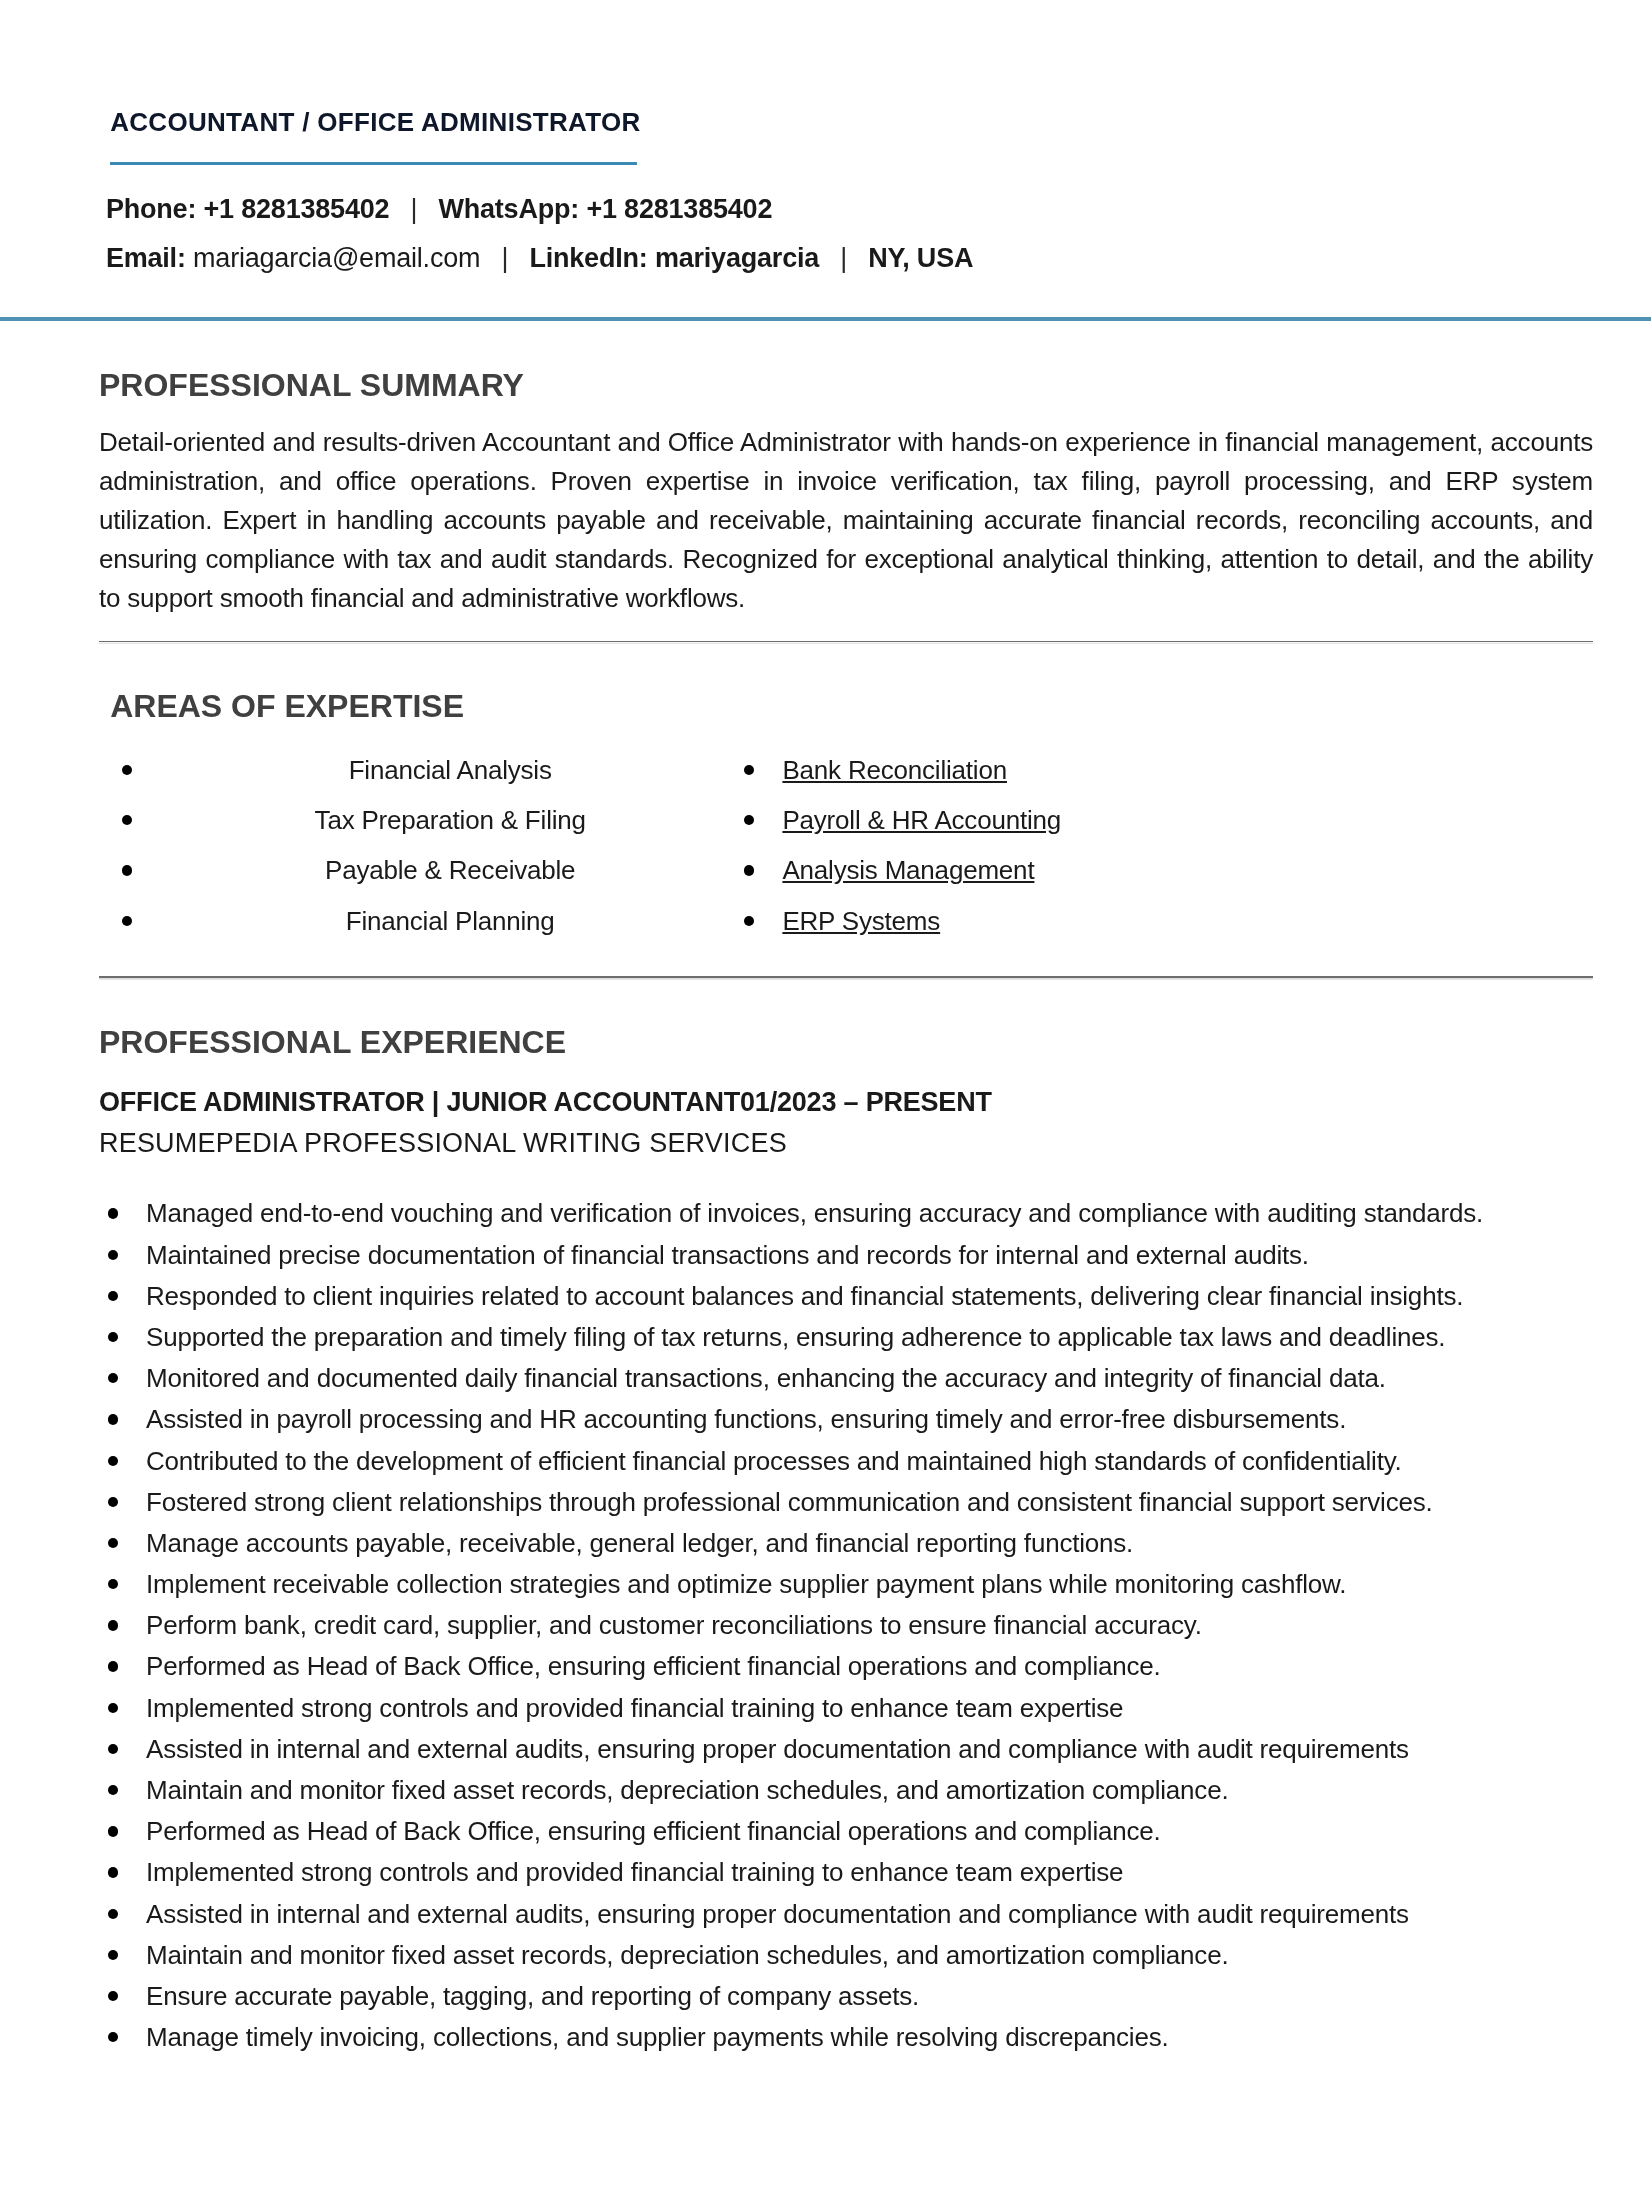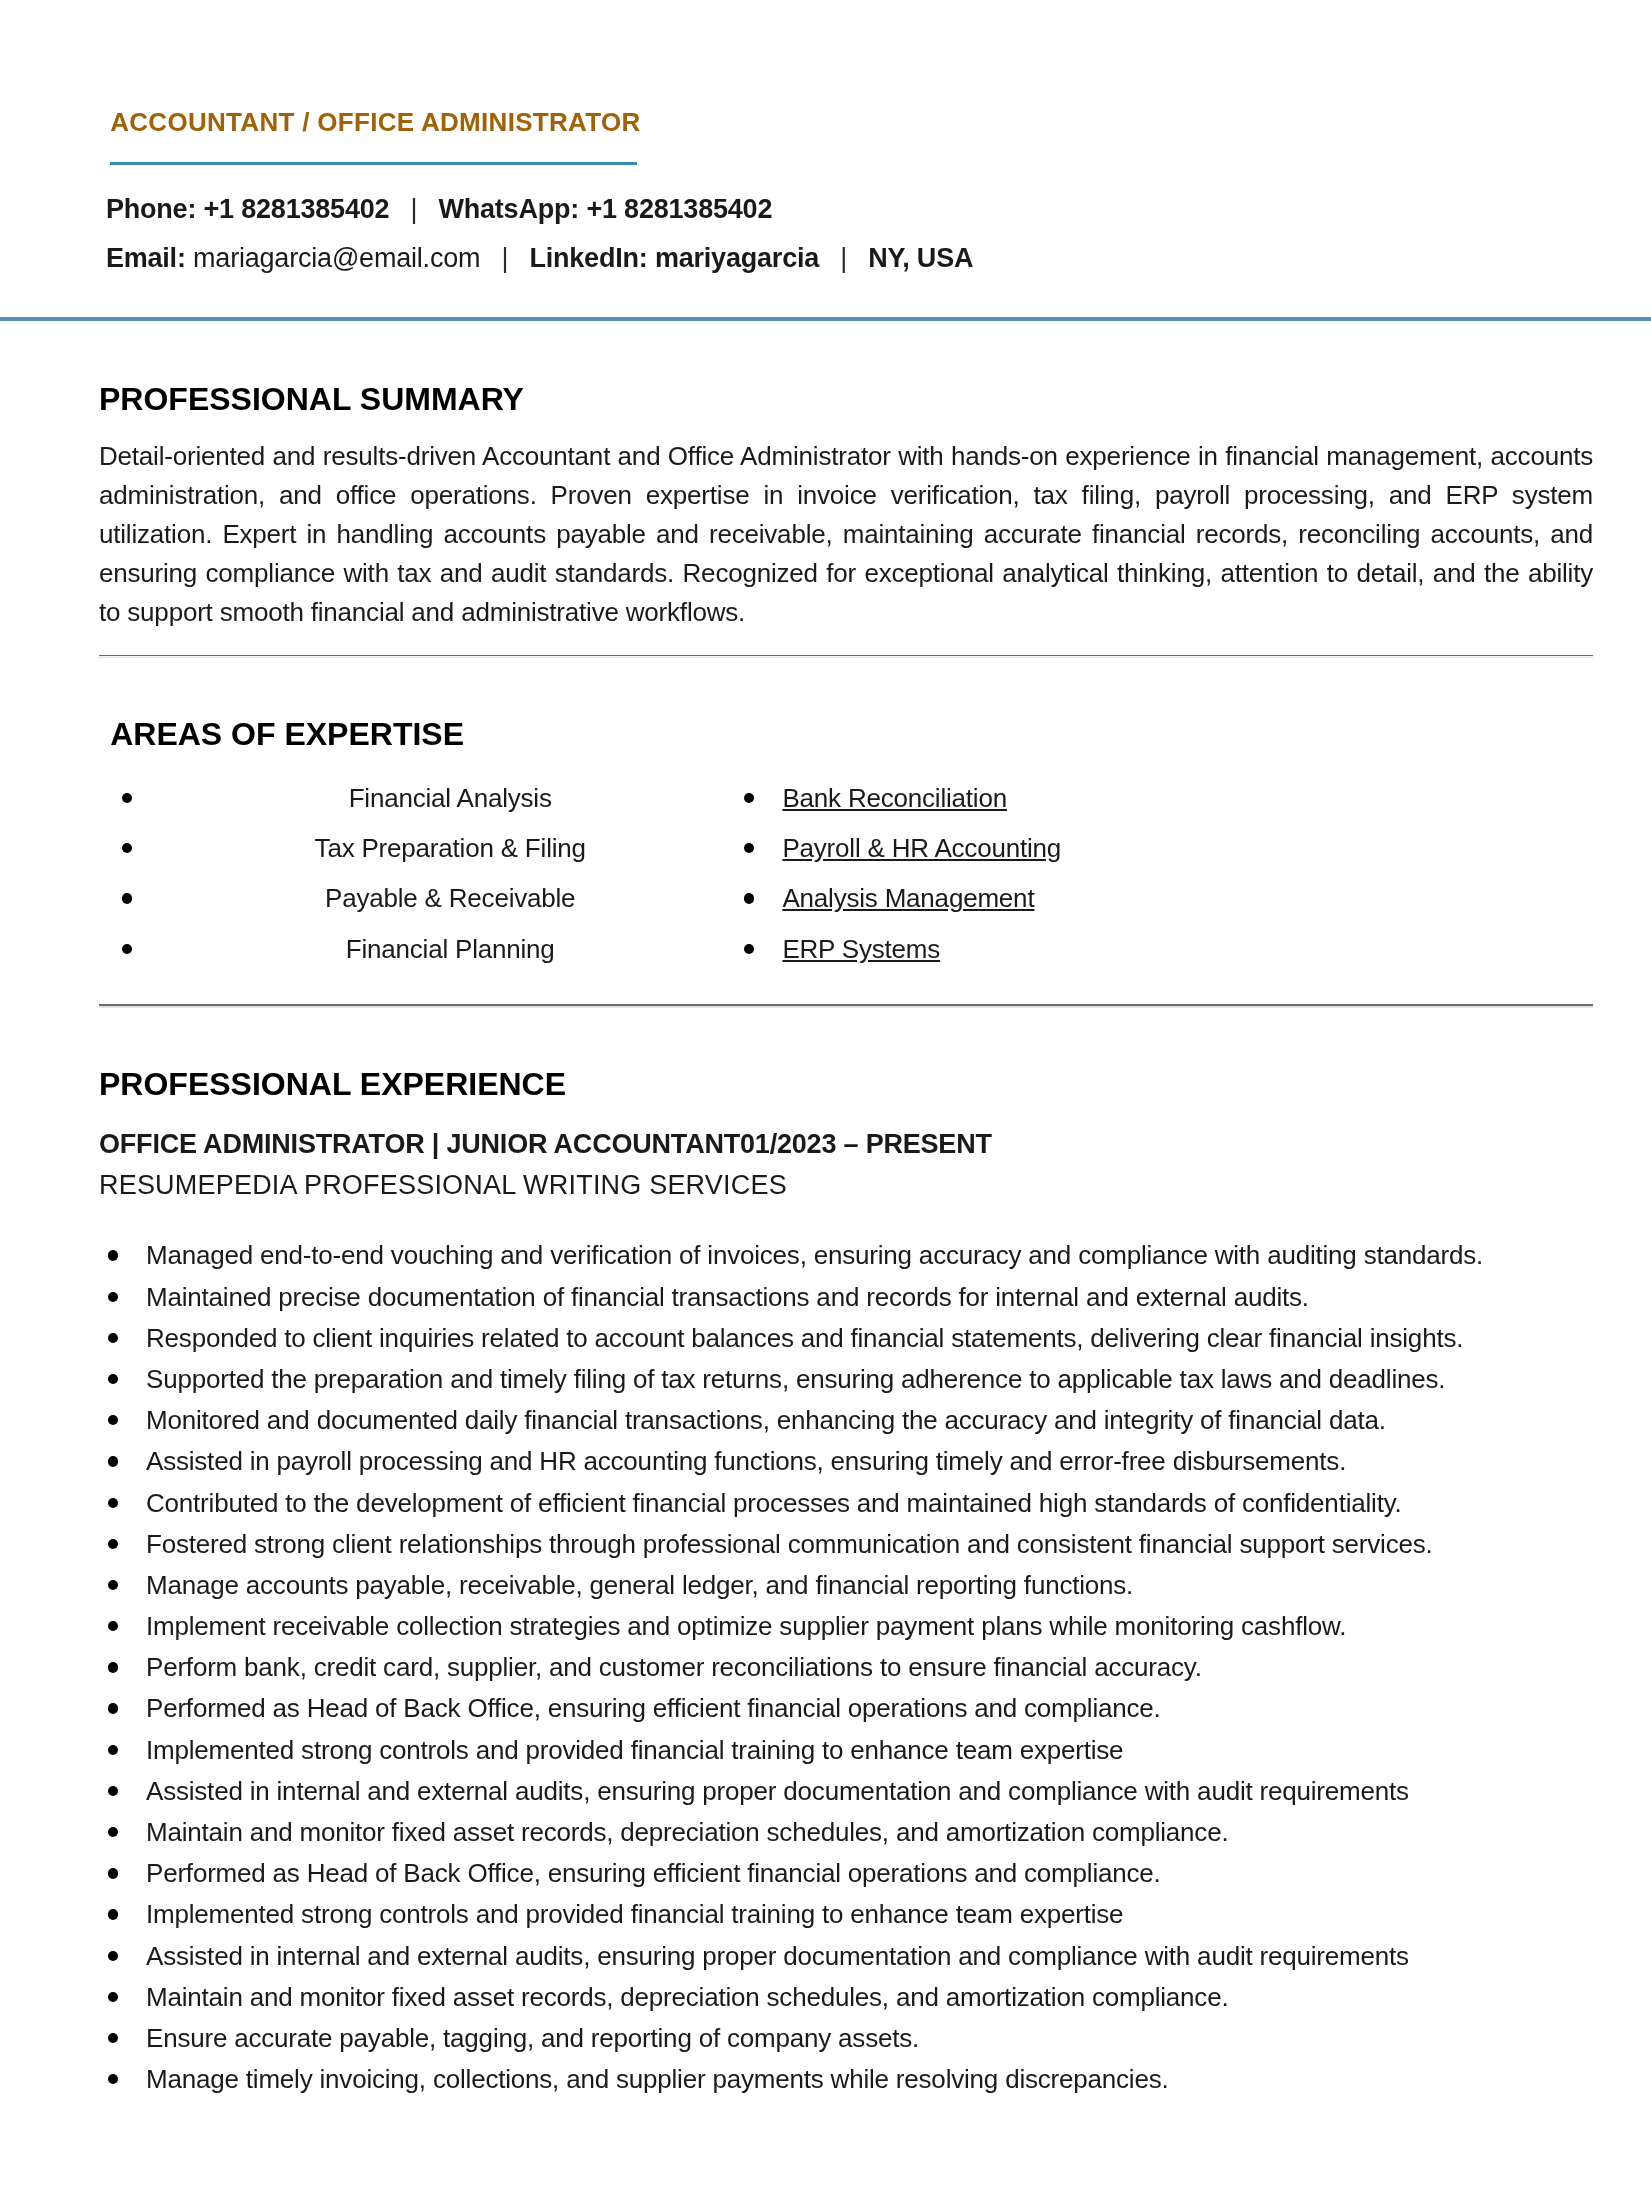--- a/index.html
+++ b/index.html
@@ -10,21 +10,21 @@
     font-family: "Liberation Sans", sans-serif;
     padding: 86px 59px 0 99px;
     letter-spacing: -0.2px;
   }
   
   .name {
     color: #2480AB; font-size: 65px; font-weight: 700;
     margin: 0 0 0 10.3px; letter-spacing: 0.4px; line-height: 1.05;
   }
   .job-headline {
-    font-size: 26px; font-weight: 700; color: #a16207;
+    font-size: 26px; font-weight: 700; color: #0f172a;
     margin: 20.6px 0 0 11.2px; letter-spacing: 0.3px;
   }
   .title-underline {
     width: 527px; height: 3.4px; background: #3B8AB4;
     margin: 24px 0 0 11.2px;
   }
   .contact-block { margin: 29px 0 0 6.9px; font-size: 27px; }
   .contact-line { margin: 0 0 18px 0; }
   .contact-line .label { font-weight: 700; }
   .contact-line .strong { font-weight: 700; }
@@ -34,22 +34,22 @@
   .rule-teal {
     height: 4.3px; background: #4E92B6; border: none;
     margin: 43px 0 0 -99px; width: 1652px;
   }
   .rule-gray {
     border: none; height: 1.7px; background: #6E6E6E;
     box-shadow: 0 1.7px 0 #DCDCDC; margin: 22.4px 0 0 0;
   }
   
   .section-heading {
-    color: #000000; font-size: 32px; font-weight: 700;
-    margin: 60px 0 0 0; letter-spacing: 0px;
+    color: #404040; font-size: 32px; font-weight: 700;
+    margin: 46px 0 0 0; letter-spacing: 0px;
   }
   .indent-sm { margin-left: 11.2px; }
   .summary-text {
     font-size: 26px; line-height: 39px; text-align: justify;
     margin: 19px 0 0 0;
   }
   .summary-text .bold { font-weight: 400; }
   
   .expertise-cols { display: flex; margin-top: 27.5px; }
   .expertise-col-left  { width: 43%; }

